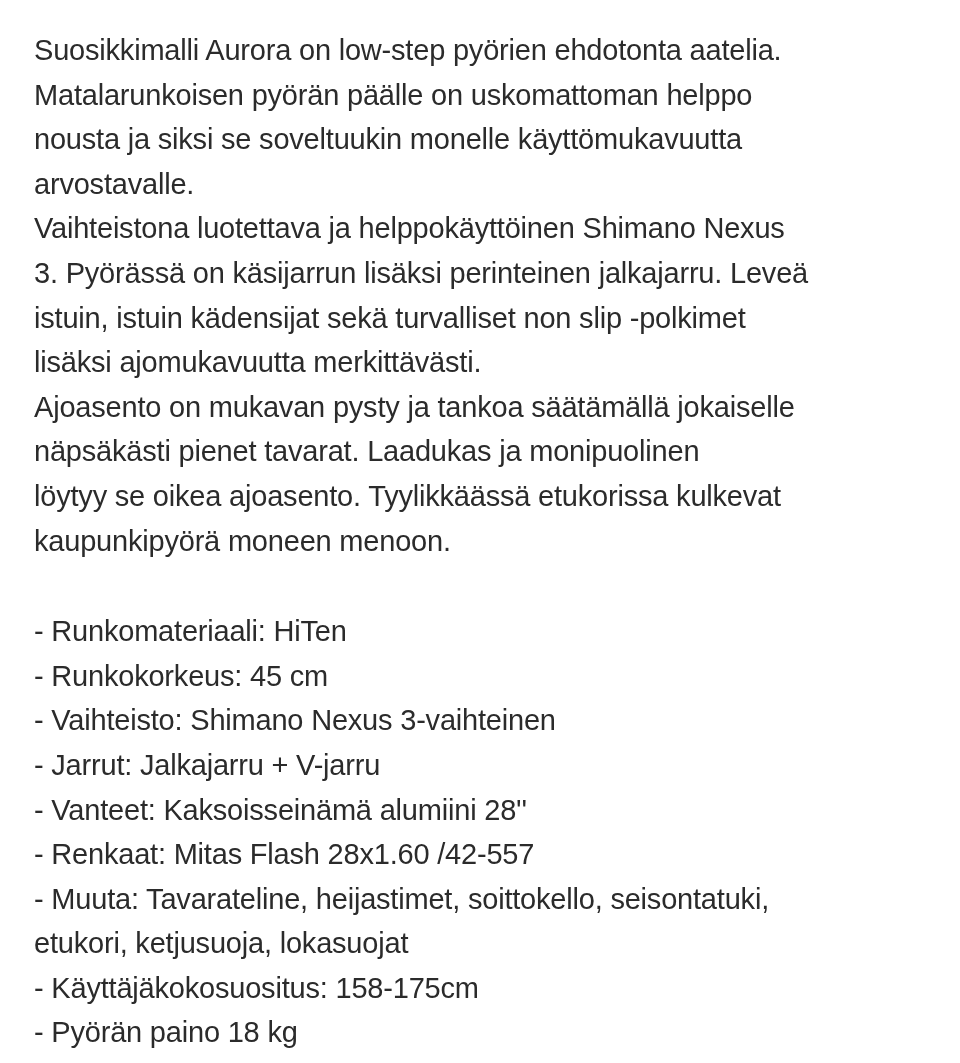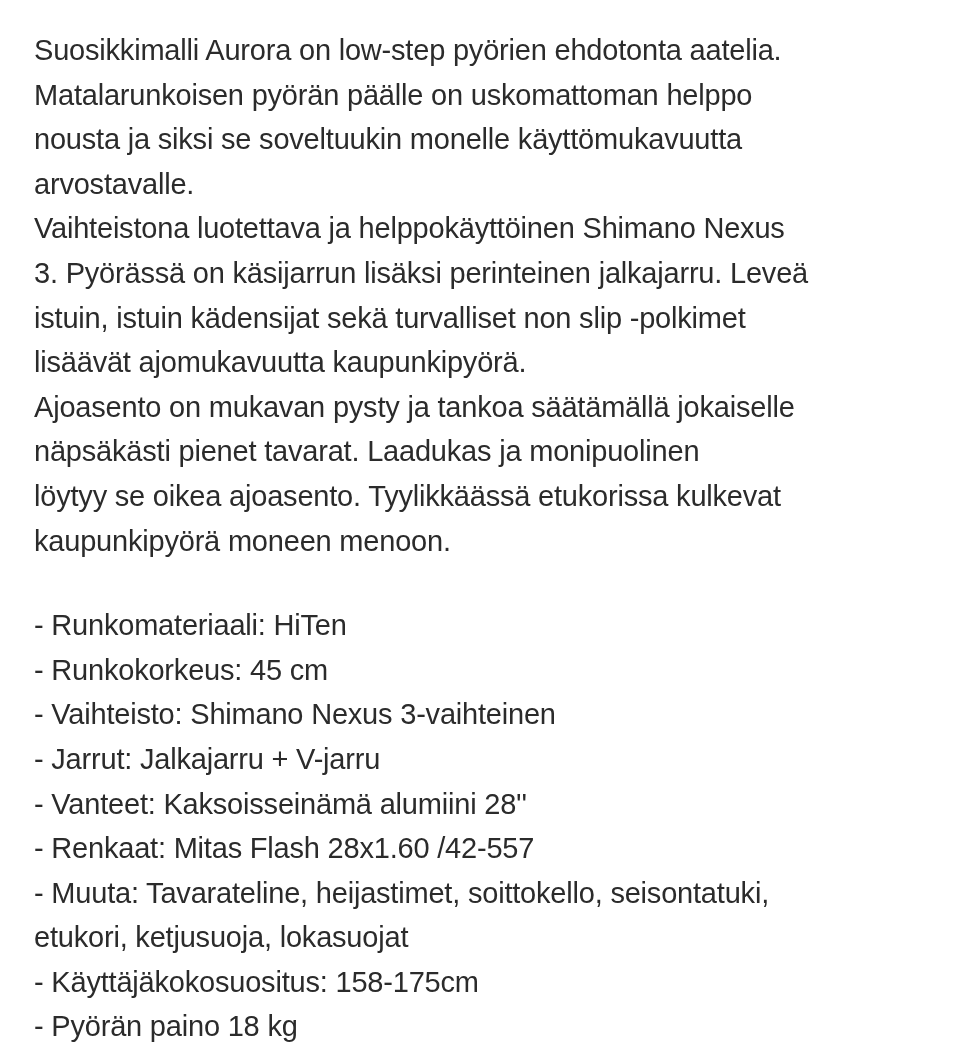--- a/index.html
+++ b/index.html
@@ -23,40 +23,40 @@
     .line {
       font-size: 29px;
       line-height: 44.6px;
       white-space: nowrap;
       letter-spacing: -0.2px;
     }
     .spacer {
       height: 28px;
     }
     .specs {
-      margin-top: 12px;
+      margin-top: 18px;
     }
   </style>
 </head>
 <body>
 
 <div class="content">
 
   <div>
     <div class="line">Suosikkimalli Aurora on low-step pyörien ehdotonta aatelia.</div>
     <div class="line">Matalarunkoisen pyörän päälle on uskomattoman helppo</div>
     <div class="line">nousta ja siksi se soveltuukin monelle käyttömukavuutta</div>
     <div class="line">arvostavalle.</div>
   </div>
 
   <div>
     <div class="line">Vaihteistona luotettava ja helppokäyttöinen Shimano Nexus</div>
     <div class="line">3. Pyörässä on käsijarrun lisäksi perinteinen jalkajarru. Leveä</div>
     <div class="line">istuin, istuin kädensijat sekä turvalliset non slip -polkimet</div>
-    <div class="line">lisäävät ajomukavuutta kaupunkipyörä.</div>
+    <div class="line">lisäksi ajomukavuutta merkittävästi.</div>
   </div>
 
   <div>
     <div class="line">Ajoasento on mukavan pysty ja tankoa säätämällä jokaiselle</div>
     <div class="line">näpsäkästi pienet tavarat. Laadukas ja monipuolinen</div>
     <div class="line">löytyy se oikea ajoasento. Tyylikkäässä etukorissa kulkevat</div>
     <div class="line">kaupunkipyörä moneen menoon.</div>
   </div>
 
   <div class="spacer"></div>

